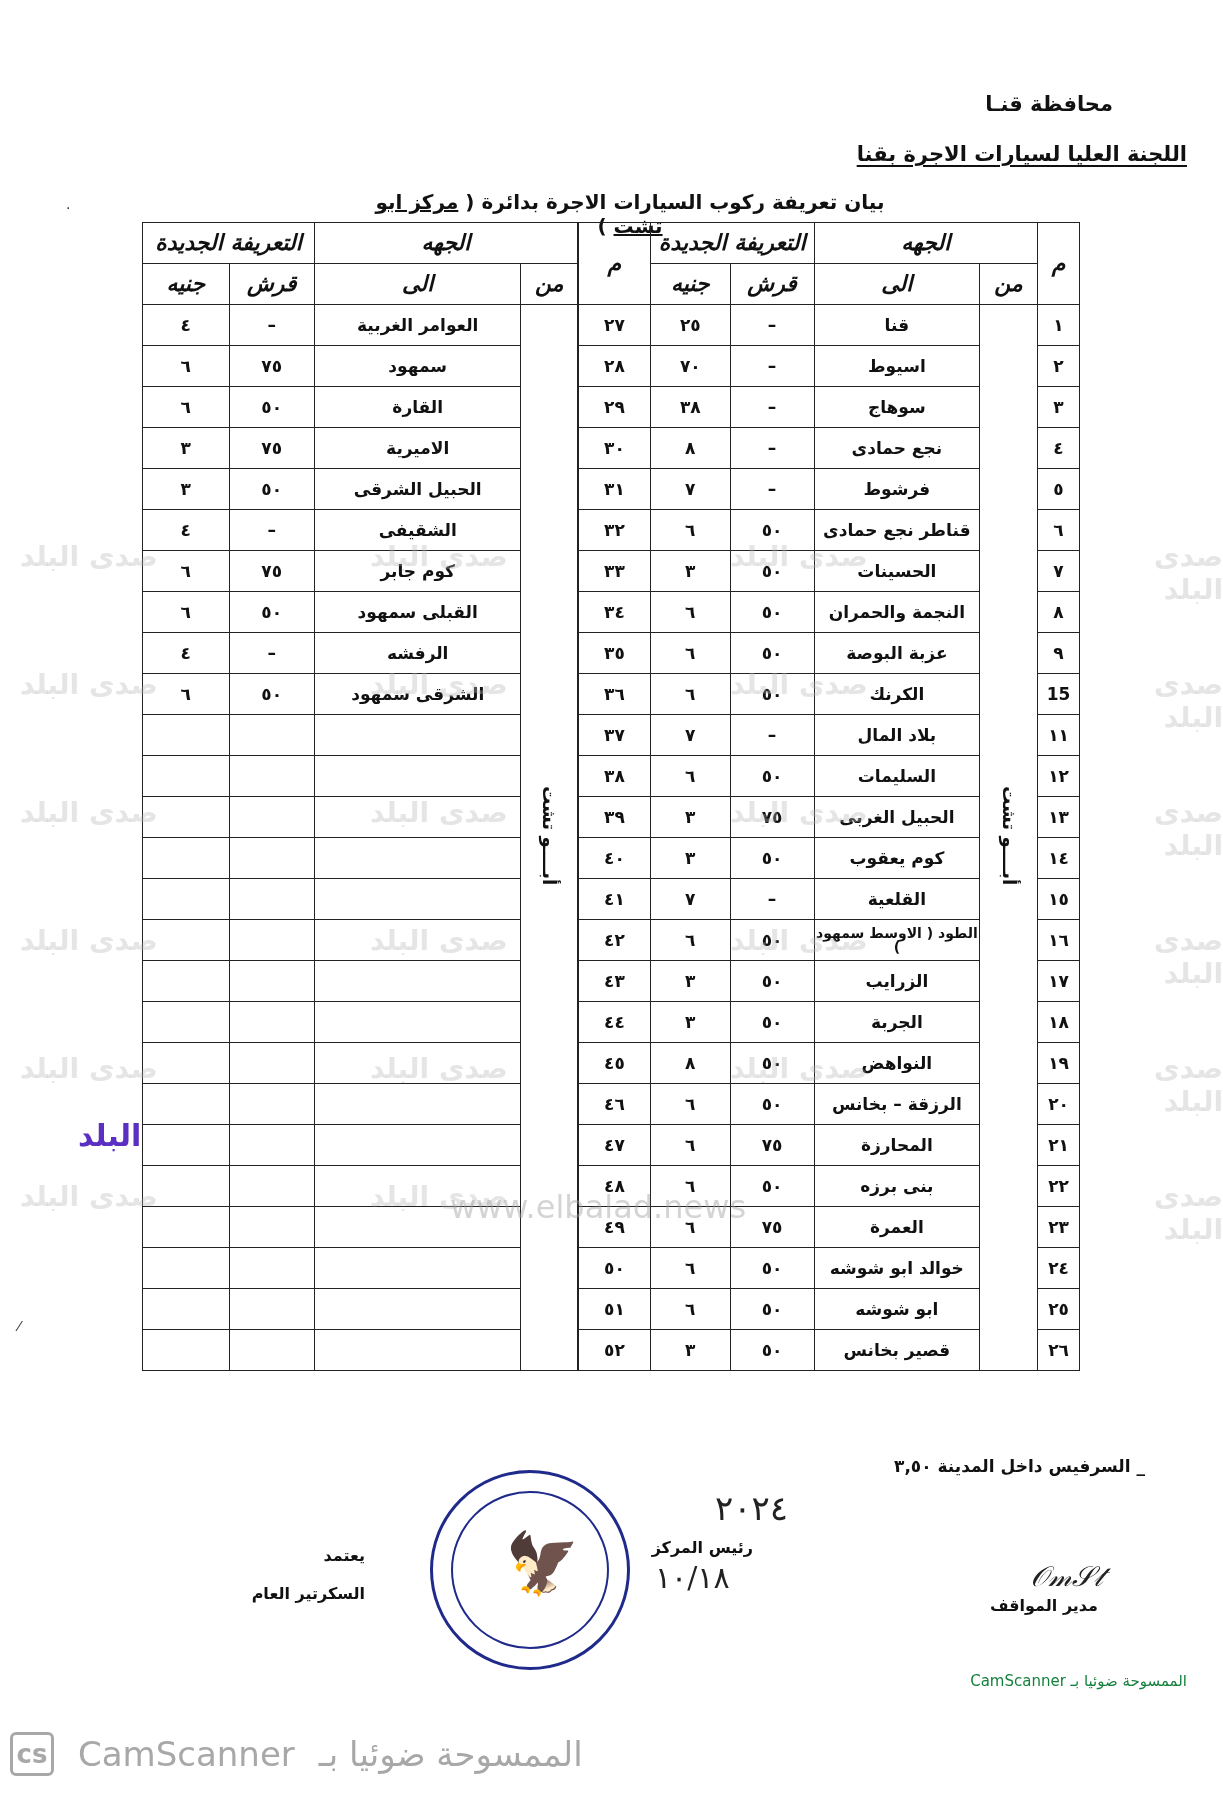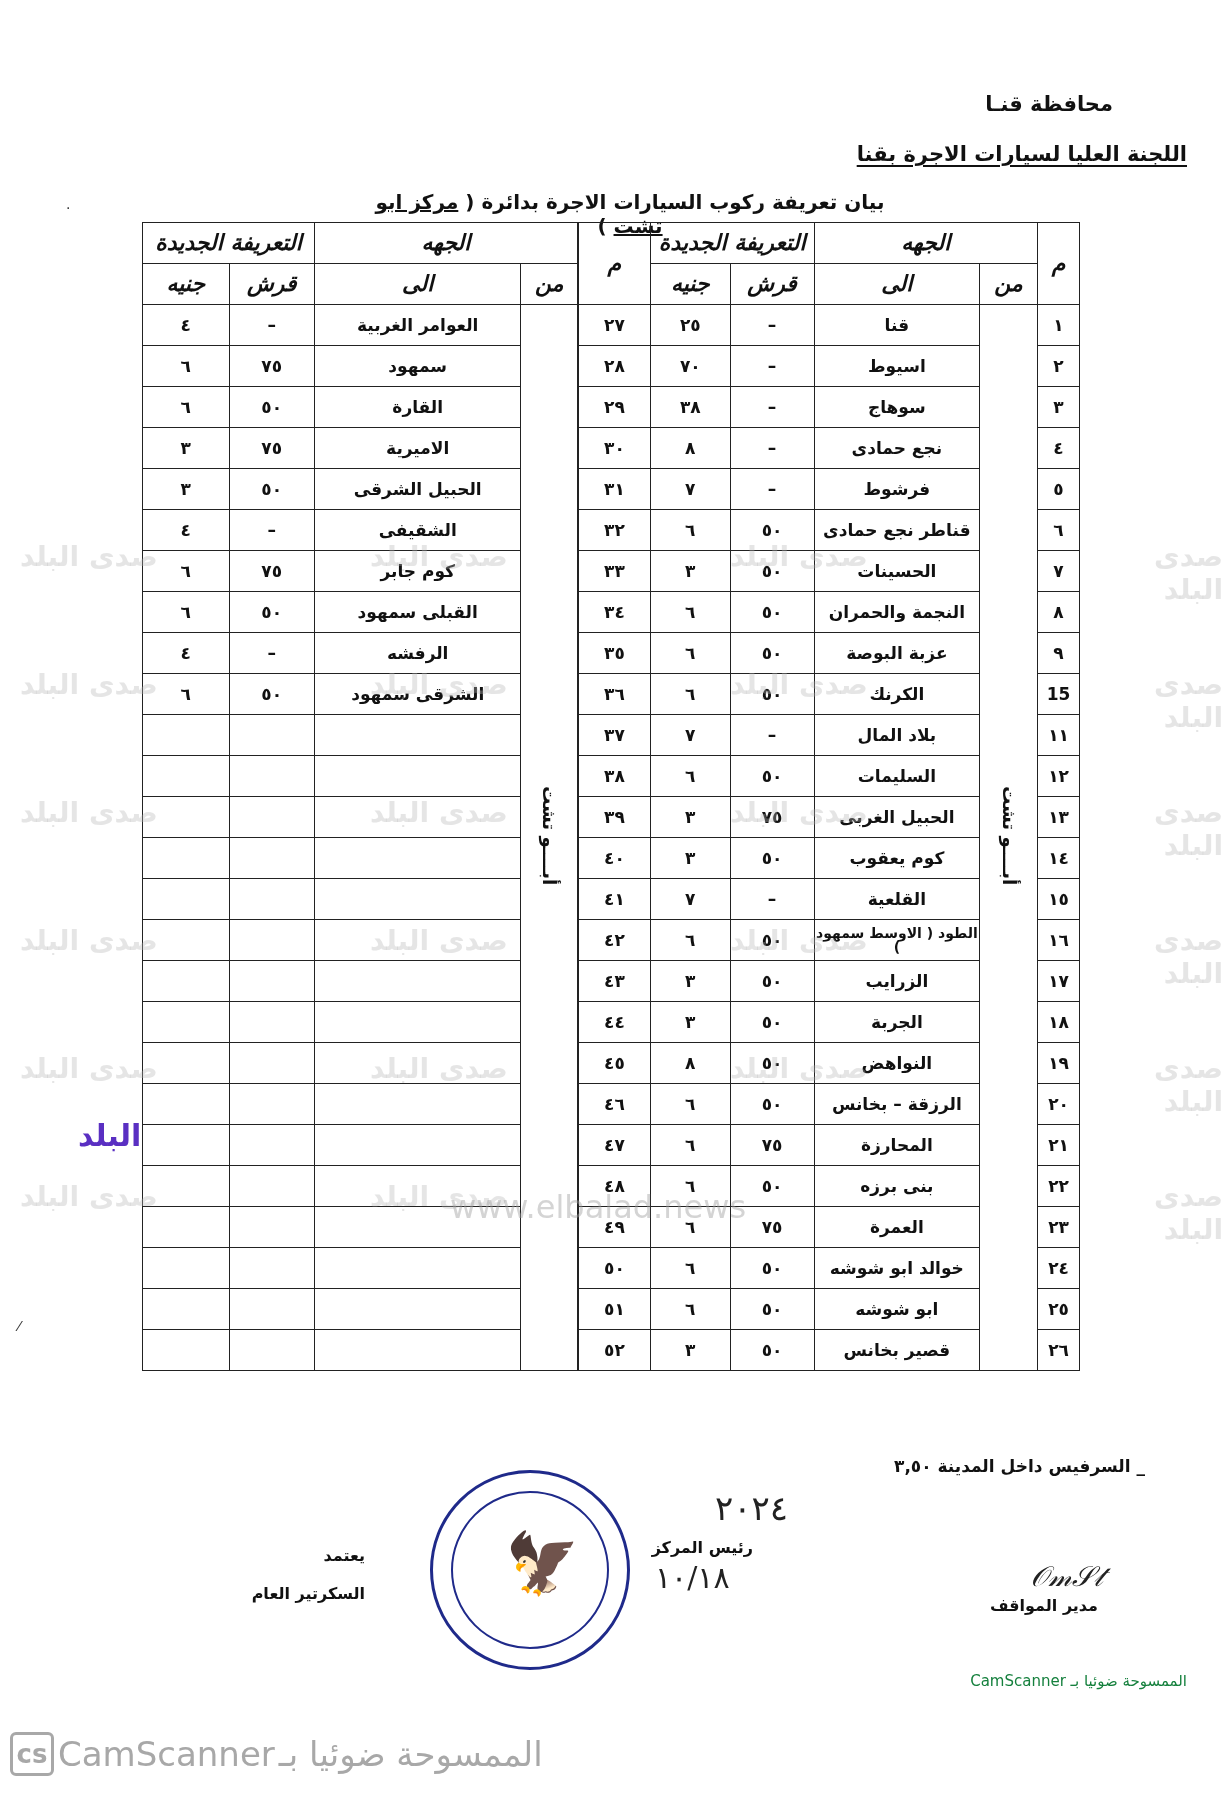--- a/index.html
+++ b/index.html
@@ -31,21 +31,21 @@
     position: absolute; left: 430px; top: 1470px; width: 200px; height: 200px; border-radius: 50%;
     border: 3px solid #1f2a8a; box-sizing: border-box;
   }
   .stamp::after {
     content: ""; position: absolute; left: 18px; top: 18px; right: 18px; bottom: 18px;
     border-radius: 50%; border: 2px solid #1f2a8a;
   }
   .stamp .eagle { position: absolute; left: 72px; top: 55px; font-size: 60px; color: #3a45a0; }
   .scribble { position: absolute; font-family: "DejaVu Serif", serif; font-style: italic; color: #222; font-size: 28px; }
   .cs1 { position: absolute; right: 36px; top: 1672px; font-size: 15px; direction: rtl; color: #15803d; }
-  .cs2 { position: absolute; left: 10px; top: 1732px; font-size: 34px; color: #a8a8a8; direction: ltr; display: flex; align-items: center; gap: 4px; }
+  .cs2 { position: absolute; left: 10px; top: 1732px; font-size: 34px; color: #a8a8a8; direction: ltr; display: flex; align-items: center; gap: 24px; }
   .cs-logo { width: 44px; height: 44px; border: 3px solid #a8a8a8; border-radius: 6px; font-size: 26px; display: flex; align-items: center; justify-content: center; font-weight: bold; box-sizing: border-box; }
   .wm { position: absolute; color: rgba(180,180,180,0.35); font-size: 28px; font-weight: bold; direction: rtl; pointer-events: none; }
   .wm-url { position: absolute; left: 450px; top: 1188px; color: rgba(160,160,160,0.45); font-size: 32px; pointer-events: none; }
   .logo { position: absolute; left: 78px; top: 1118px; font-size: 30px; font-weight: bold; color: #5a2fc2; direction: rtl; }
   .edge-mark { position: absolute; font-size: 14px; color: #333; }
 </style>
 </head>
 <body>
 
 <div class="page">

